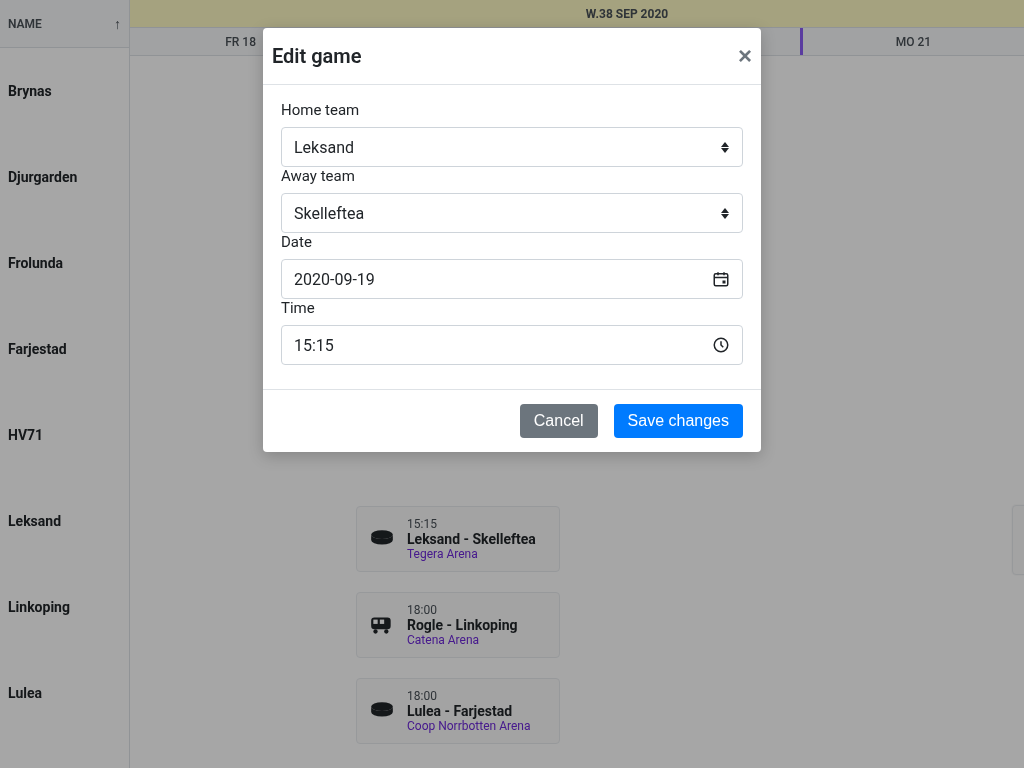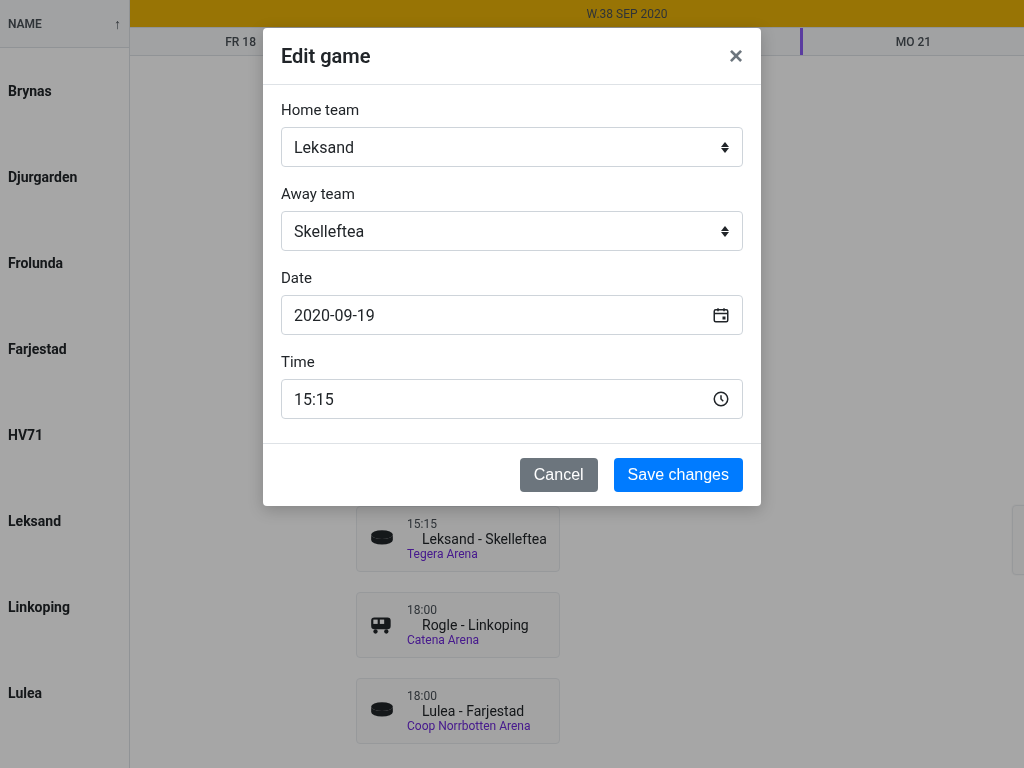--- a/index.html
+++ b/index.html
@@ -28,24 +28,24 @@
     }
     .main-col {
       flex: 1;
       background: #fff;
       display: flex;
       flex-direction: column;
     }
     .week-header {
       height: 28px;
       border-bottom: 1px solid #dee2e6;
-      background: #eab308;
+      background: #fef9c3;
       text-align: center;
       font-size: 12px;
-      font-weight: 400;
+      font-weight: 700;
       color: #495057;
       line-height: 28px;
     }
     .week-header-cell {
       margin-left: 100px;
     }
     .day-header-row {
       height: 28px;
       background: #f8f9fa;
       border-bottom: 1px solid #dee2e6;
@@ -111,26 +111,25 @@
     .game-info {
       flex: 1;
       min-width: 0;
     }
     .game-time {
       font-size: 12px;
       color: #495057;
     }
     .game-title {
       font-size: 14px;
-      font-weight: 400;
+      font-weight: 700;
       color: #212529;
       white-space: nowrap;
       overflow: hidden;
       text-overflow: ellipsis;
-      margin-left: 15px;
     }
     .game-venue {
       font-size: 12px;
       color: #6d28d9;
       white-space: nowrap;
       overflow: hidden;
       text-overflow: ellipsis;
     }
     .peek-card {
       position: absolute;
@@ -157,21 +156,21 @@
       padding-top: 28px;
     }
     .modal {
       width: 498px;
       background: #fff;
       border-radius: 4px;
       box-shadow: 0 4px 16px rgba(0,0,0,0.2);
       overflow: hidden;
     }
     .modal-header {
-      padding: 16px 18px;
+      padding: 16px 9px;
       border-bottom: 1px solid #dee2e6;
       display: flex;
       justify-content: space-between;
       align-items: flex-start;
     }
     .modal-title {
       font-size: 20px;
       font-weight: 600;
       color: #212529;
     }
@@ -181,21 +180,20 @@
       cursor: pointer;
       line-height: 1;
       background: none;
       border: none;
       font-weight: 700;
     }
     .modal-body {
       padding: 16px 18px 24px;
     }
     .form-group {
-      margin-bottom: 18px;
     }
     .form-group:last-child {
       margin-bottom: 0;
     }
     .form-label {
       display: block;
       font-size: 15px;
       color: #212529;
       margin-bottom: 8px;
     }

